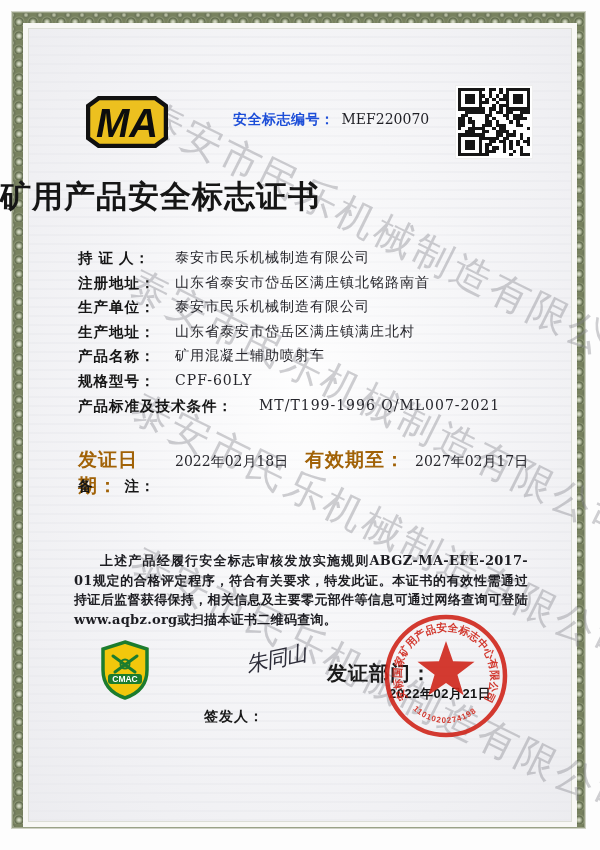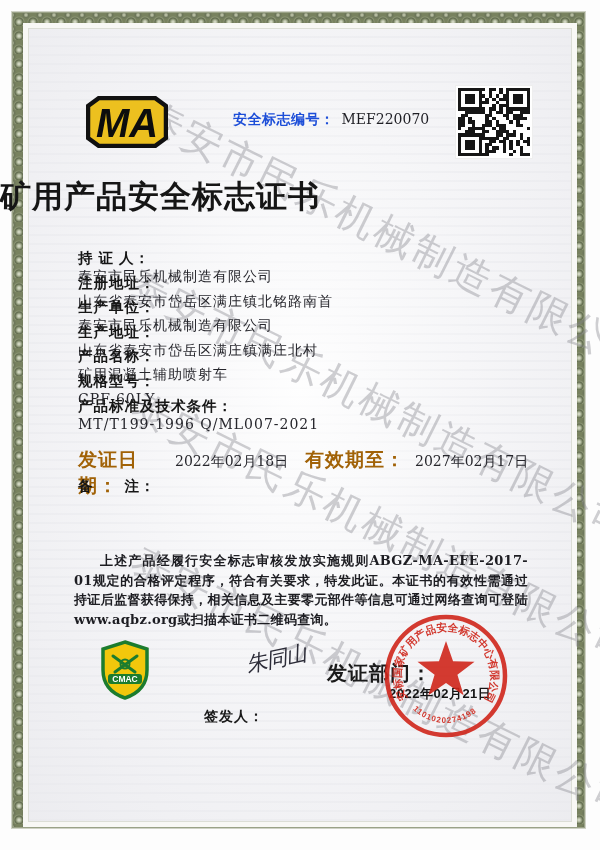--- a/index.html
+++ b/index.html
@@ -34,21 +34,21 @@
   .cert-no .val{font-size:14px;font-family:"DejaVu Serif",serif;color:#1e1e24;margin-left:7px;}
   
   .qr{position:absolute;left:456px;top:86px;width:72px;height:68px;background:#fff;
       padding:2px;box-shadow:0 0 0 1px #eee;}
   .qr svg{width:100%;height:100%;}
   
   .title{position:absolute;left:0;right:0;top:176px;text-align:left;
     font-family:"DejaVu Serif",serif;font-size:31px;font-weight:700;color:#151515;letter-spacing:1px;}
   
   .fields{position:absolute;left:78px;top:249px;width:462px;}
-  .row{display:flex;align-items:flex-start;height:24.6px;flex-direction:column;}
+  .row{display:flex;align-items:flex-start;height:24.6px;}
   .row .lbl{flex:none;width:97px;font-size:14.5px;font-weight:700;color:#161616;letter-spacing:1px;}
   .row .val{font-size:14px;font-family:"DejaVu Serif",serif;color:#26262c;letter-spacing:1px;}
   .row.wide .lbl{width:auto;margin-right:26px;}
   .row.small .val{font-size:12.5px;letter-spacing:.5px;color:#34343a;}
   .dates{position:absolute;left:78px;top:447px;display:flex;align-items:baseline;}
   .dates .lbl{font-size:19px;font-weight:700;color:#a16207;letter-spacing:1px;}
   .dates .ilbl{width:97px;flex:none;}
   .dates .ival{width:130px;flex:none;font-size:14px;font-family:"DejaVu Serif",serif;color:#26262c;}
   .dates .vval{margin-left:10px;font-size:14px;font-family:"DejaVu Serif",serif;color:#26262c;}
   .remark{position:absolute;left:78px;top:477px;font-size:14.5px;font-weight:700;color:#161616;letter-spacing:1px;}

